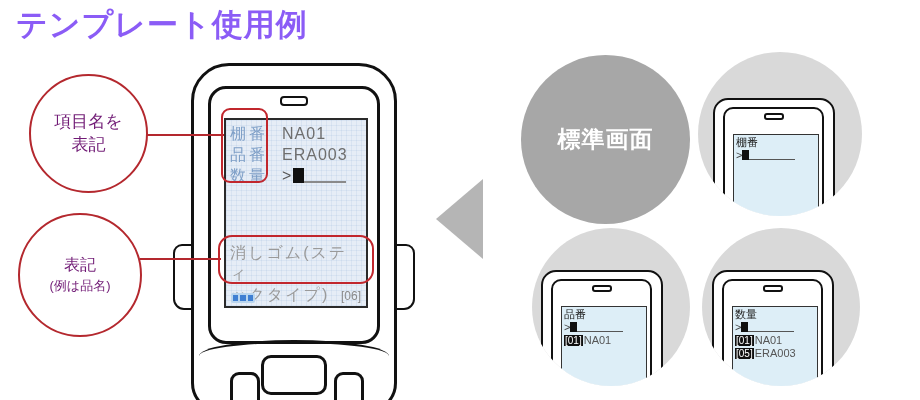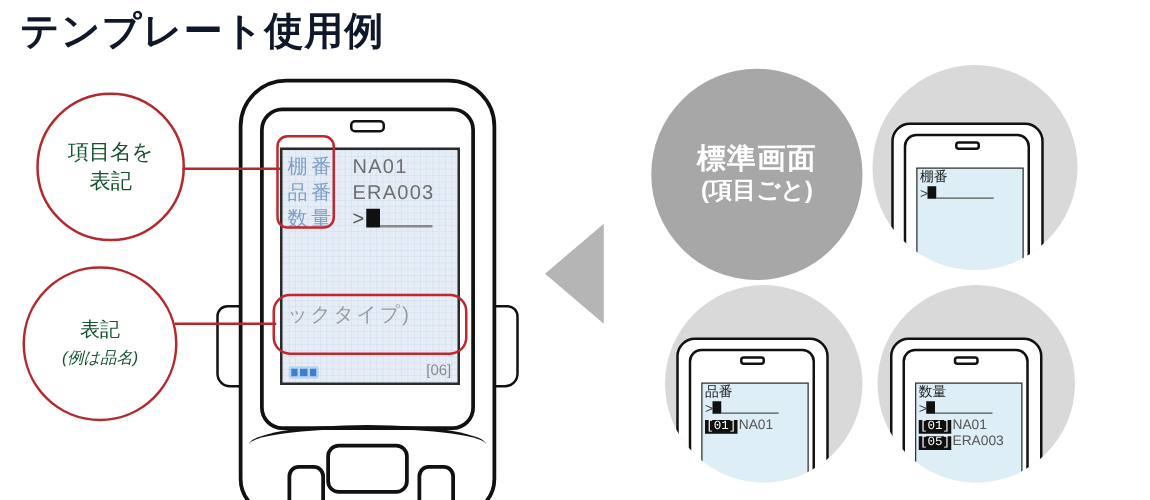--- a/index.html
+++ b/index.html
@@ -4,31 +4,31 @@
 <style>
   * { margin:0; padding:0; box-sizing:border-box; }
   html,body { background:#fff; }
   .page {
     position:relative; width:920px; height:400px; overflow:hidden; background:#fff;
     font-family:"Liberation Sans","DejaVu Sans",sans-serif;
   }
   
   .title {
     position:absolute; left:16px; top:4px;
-    font-size:31px; font-weight:bold; color:#0f172a; letter-spacing:1px;font-family:Liberation Serif, serif;
+    font-size:31px; font-weight:bold; color:#8b5cf6; letter-spacing:1px;font-family:Liberation Serif, serif;
   }
   
   .callout {
     position:absolute; border:2px solid #b4282e; border-radius:50%;
-    color:#14532d; display:flex; flex-direction:column; align-items:center;
+    color:#701a75; display:flex; flex-direction:column; align-items:center;
     justify-content:center; text-align:center; line-height:1.3; background:#fff;
   }
   #callout-item { left:29px; top:74px; width:119px; height:119px; font-size:17px; }
   #callout-master { left:18px; top:213px; width:124px; height:124px; font-size:16px; }
-  #callout-master .note { font-size:13px; margin-top:2px;font-style:italic; }
+  #callout-master .note { font-size:13px; margin-top:2px; }
   .red-line { position:absolute; height:2px; background:#b4282e; z-index:6; }
   #line-item { left:146px; top:134px; width:78px; }
   #line-master { left:140px; top:258px; width:81px; }
   .red-rect {
     position:absolute; border:2px solid #c1272d; z-index:6; pointer-events:none;
   }
   #rect-labels { left:221px; top:108px; width:47px; height:75px; border-radius:9px; }
   #rect-master { left:218px; top:235px; width:156px; height:49px; border-radius:14px; }
   
   #main-device { position:absolute; left:191px; top:63px; width:206px; height:350px; }
@@ -121,21 +121,21 @@
   }
   .m-screen {
     position:absolute; left:18px; top:34px; width:86px; height:160px;
     background:#ddeef7; border:1.5px solid #333;
     font-size:11px; line-height:13px; padding:1px 2px; color:#222;
   }
   .m-cursor span.prompt { color:#444; font-size:11px; }
   .m-block { display:inline-block; width:7px; height:10px; background:#101010; vertical-align:-1px; }
   .m-line  { display:inline-block; width:46px; border-bottom:1.5px solid #555; height:10px; vertical-align:-1px; }
   .m-entry { height:13px; }
-  .m-tag { background:#101010; color:#fff; font-size:10px; padding:0 1px; margin-right:1px;font-family:Liberation Mono, monospace; }
+  .m-tag { background:#101010; color:#fff; font-size:10px; padding:0 1px; margin-right:1px; }
   .m-val { color:#555; }
 </style>
 </head>
 <body>
 
 <div class="page">
 
   <div class="title">テンプレート使用例</div>
 
   <div class="callout" id="callout-item">
@@ -163,20 +163,21 @@
         </div>
         <div class="frow">
           <span class="flab">品番</span>
           <span class="fval">ERA003</span>
         </div>
         <div class="frow">
           <span class="flab">数量</span>
           <span class="fval"><span class="prompt">&gt;</span><span class="cblock"></span><span class="cline"></span></span>
         </div>
         <div class="master">
+          <div>消しゴム(スティ</div>
           <div>ックタイプ)</div>
         </div>
         <div class="statusbar">
           <span class="battery">
               <b></b>
               <b></b>
               <b></b>
             </span>
           <span class="counter">[06]</span>
         </div>
@@ -188,21 +189,20 @@
     </div>
   </div>
 
   <div class="red-rect" id="rect-labels"></div>
   <div class="red-rect" id="rect-master"></div>
 
   <div id="arrow"></div>
 
   <div class="gcircle">
     <div class="gh">標準画面</div>
-    <div class="gs">(項目ごと)</div>
   </div>
 
   <div class="scircle" id="c-tana">
     <div class="mini">
       <div class="m-bezel"></div>
       <div class="m-speaker"></div>
       <div class="m-screen">
         <div class="m-label">棚番</div>
         <div class="m-cursor"><span class="prompt">&gt;</span><span class="m-block"></span><span class="m-line"></span></div>
       </div>

